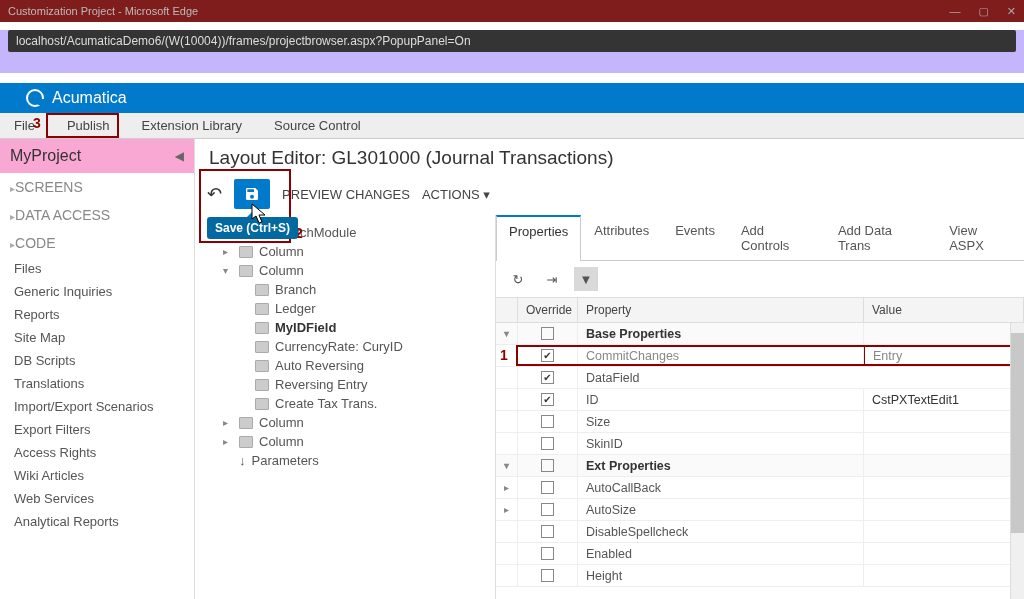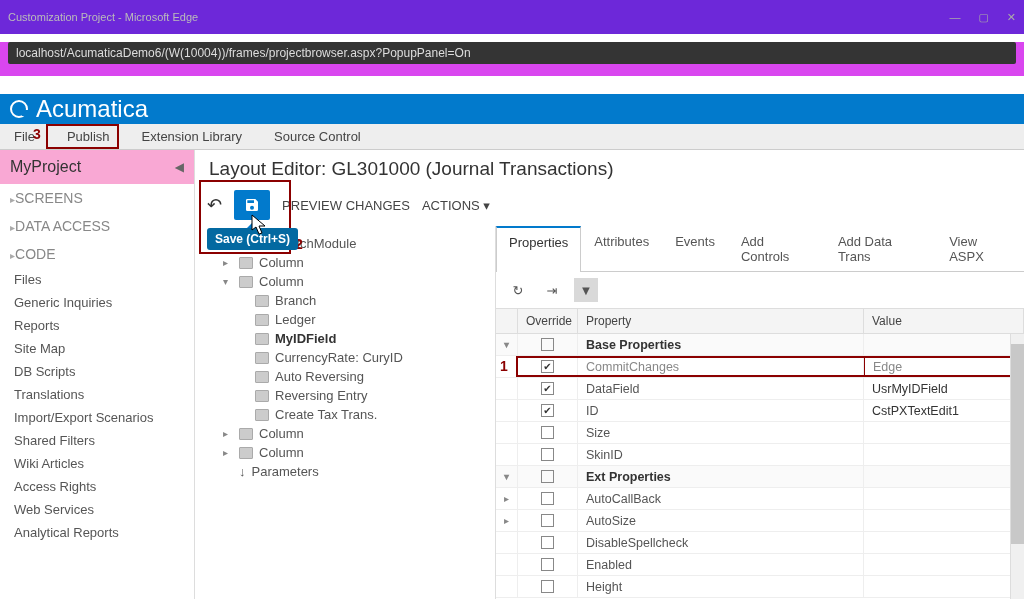--- a/index.html
+++ b/index.html
@@ -1,23 +1,23 @@
 <!DOCTYPE html>
 <html><head>
 <meta charset="utf-8">
 <style>
   * { box-sizing: border-box; margin: 0; padding: 0; font-family: Arial, Helvetica, sans-serif; }
   body { width: 1024px; height: 599px; overflow: hidden; background: #fff; font-size: 13px; color: #333; position: relative; }
 
-  .titlebar { background: #6d28d9; color: #bbb; height: 34px; display: flex; align-items: center; padding: 0 8px; font-size: 11px; justify-content: space-between; }
+  .titlebar { background: #7f1d1d; color: #bbb; height: 22px; display: flex; align-items: center; padding: 0 8px; font-size: 11px; justify-content: space-between; }
   .titlebar .wincontrols { display: flex; gap: 18px; color: #aaa; }
 
   .urlbar { background: #343434; color: #ddd; height: 22px; display: flex; align-items: center; padding: 0 8px; font-size: 12px; border-radius: 2px; margin: 8px 8px 0 8px; }
 
-  .brandbar { background: #027acc; color: #fff; height: 30px; display: flex; align-items: center; padding: 0 10px; font-size: 24px; font-weight: 500; margin-top: 18px; }
+  .brandbar { background: #027acc; color: #fff; height: 30px; display: flex; align-items: center; padding: 0 26px; font-size: 16px; font-weight: 500; margin-top: 10px; }
   .brandbar .logo { width: 18px; height: 18px; border: 2px solid #fff; border-radius: 50%; margin-right: 8px; position: relative; }
   .brandbar .logo::after { content: ''; position: absolute; width: 6px; height: 6px; background: #027acc; right: -2px; top: 8px; }
 
   .menubar { background: #eee; height: 26px; display: flex; align-items: center; padding: 0 8px; border-bottom: 1px solid #ccc; gap: 20px; font-size: 13px; }
   .menubar .itm { padding: 3px 6px; cursor: pointer; color: #444; }
   .annot3 { position: relative; }
   .annot3-box { position: absolute; border: 2px solid #8b0000; top: -2px; left: -15px; right: -3px; bottom: -2px; pointer-events: none; }
   .annot3-num { position: absolute; left: -28px; top: 0; color: #8b0000; font-weight: bold; font-size: 14px; }
 
   .workspace { display: flex; height: calc(599px - 22px - 30px - 30px - 26px); }
@@ -100,21 +100,21 @@
 
 <div class="titlebar">
   <span>Customization Project - Microsoft Edge</span>
   <div class="wincontrols">
     <span>—</span>
     <span>▢</span>
     <span>✕</span>
   </div>
 </div>
 
-<div style="background:#d946ef; padding-bottom:12px;text-align:right;">
+<div style="background:#c4b5fd; padding-bottom:21px;text-align:right;">
   <div class="urlbar">
     <span>localhost/AcumaticaDemo6/(W(10004))/frames/projectbrowser.aspx?PopupPanel=On</span>
   </div>
 </div>
 
 <div class="brandbar">
   <span class="logo"></span>
   <span>Acumatica</span>
 </div>
 
@@ -139,23 +139,23 @@
       <li class="grp">SCREENS</li>
       <li class="grp">DATA ACCESS</li>
       <li class="grp">CODE</li>
       <li>Files</li>
       <li>Generic Inquiries</li>
       <li>Reports</li>
       <li>Site Map</li>
       <li>DB Scripts</li>
       <li>Translations</li>
       <li>Import/Export Scenarios</li>
-      <li>Shared Filters</li>
+      <li>Export Filters</li>
+      <li>Access Rights</li>
       <li>Wiki Articles</li>
-      <li>Access Rights</li>
       <li>Web Services</li>
       <li>Analytical Reports</li>
     </ul>
   </div>
 
   <div class="main">
     <div class="main-title">Layout Editor: GL301000 (Journal Transactions)</div>
 
     <div class="toolbar">
       <span class="annot2-box"></span>
@@ -275,31 +275,30 @@
           </div>
           <div class="grow annot1">
             <span class="annot1-num">1</span>
             <span class="annot1-box"></span>
             <div class="col-exp"></div>
               <div class="col-ov">
                 <span class="chk on"></span>
               </div>
               <div class="col-prop">CommitChanges</div>
               <div class="col-val">
-                <span>Edge</span>
+                <span>Entry</span>
                 <span class="dd">▾</span>
               </div>
           </div>
           <div class="grow">
             <div class="col-exp"></div>
               <div class="col-ov">
                 <span class="chk on"></span>
               </div>
               <div class="col-prop">DataField</div>
-              <div class="col-val">UsrMyIDField</div>
           </div>
           <div class="grow">
             <div class="col-exp"></div>
               <div class="col-ov">
                 <span class="chk on"></span>
               </div>
               <div class="col-prop">ID</div>
               <div class="col-val">CstPXTextEdit1</div>
           </div>
           <div class="grow">

